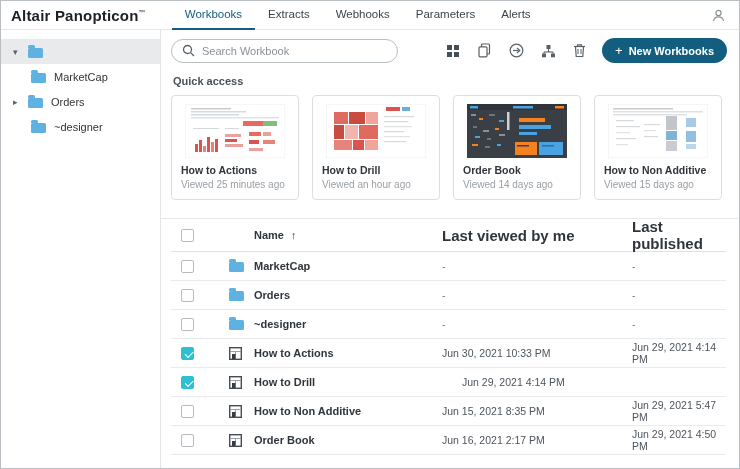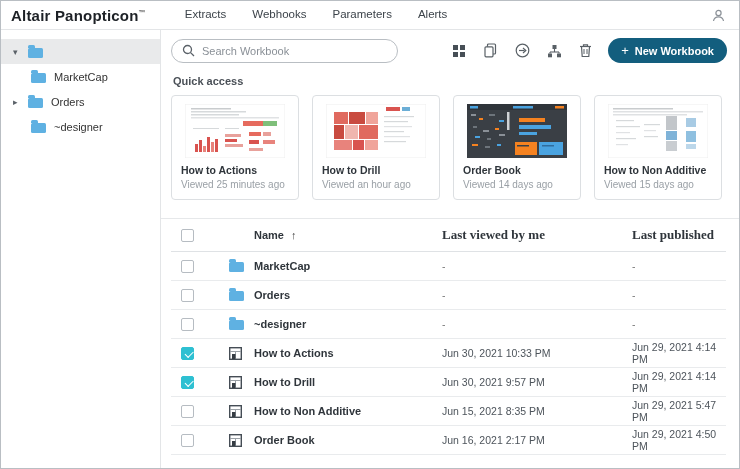--- a/index.html
+++ b/index.html
@@ -50,39 +50,40 @@
   .section-divider { border-top:1px solid #e6e8ea; margin-top:18px; }
   
   .table { margin:0 13px 0 10px; }
   .trow { display:flex; align-items:center; height:29px; border-bottom:1px solid #e9ebed; }
   .trow.head { height:33px; border-bottom:1px solid #dfe2e5; }
   .cell-cb { width:58px; padding-left:10px; flex:none; display:flex; align-items:center; }
   .cell-icon { width:25px; flex:none; display:flex; align-items:center; }
   .cell-name { width:188px; flex:none; font-size:11px; font-weight:bold; color:#2f353b; display:flex; align-items:center; gap:7px; }
   .cell-viewed { width:170px; flex:none; font-size:10.5px; color:#4d545b; }
   .cell-pub { flex:1; font-size:10.5px; color:#4d545b;padding-left:20px; }
-  .trow.head .cell-viewed, .trow.head .cell-pub { font-size:13px; font-weight:bold; color:#2f353b;font-family:Liberation Serif, serif; }
+  .trow.head .cell-viewed, .trow.head .cell-pub { font-size:15px; font-weight:bold; color:#2f353b; }
   .sort-arrow { font-weight:normal; font-size:11px; color:#444; }
   .cb { width:13px; height:13px; border:1px solid #b6bcc2; border-radius:2px; background:#fff; position:relative; cursor:pointer; flex:none; }
   .cb.checked { background:#2ec0d2; border-color:#2ec0d2; }
   .cb.checked::after { content:""; position:absolute; left:2.5px; top:3px; width:7px; height:3.5px;
     border-left:1.5px solid #fff; border-bottom:1.5px solid #fff; transform:rotate(-45deg); }
   .trow .wb-icon, .trow .folder { display:none; }
   .trow.folder-row .folder { display:block; }
   .trow.workbook-row .wb-icon { display:block; }
   .dash { color:#777; }
 </style>
 </head>
 <body>
 
 <div class="window">
 
   <div class="topbar">
     <div class="logo"><span>Altair Panopticon</span><sup>™</sup></div>
     <div class="tabs">
+      <div class="tab active">Workbooks</div>
       <div class="tab">Extracts</div>
       <div class="tab">Webhooks</div>
       <div class="tab">Parameters</div>
       <div class="tab">Alerts</div>
     </div>
     <div class="user-btn">
       <svg width="15" height="15" viewBox="0 0 15 15">
           <circle cx="7.5" cy="5" r="2.6" fill="none" stroke="#8a9097" stroke-width="1.2"></circle>
           <path d="M2.5 13 C3 9.8 5 8.8 7.5 8.8 C10 8.8 12 9.8 12.5 13" fill="none" stroke="#8a9097" stroke-width="1.2"></path>
         </svg>
@@ -159,21 +160,21 @@
                 <path d="M1 3.5 H12" stroke="#596066" stroke-width="1.2"></path>
                 <path d="M4.5 3.2 V1.8 H8.5 V3.2" fill="none" stroke="#596066" stroke-width="1.2"></path>
                 <path d="M2.5 3.5 L3.2 13.5 H9.8 L10.5 3.5" fill="none" stroke="#596066" stroke-width="1.2"></path>
                 <line x1="5" y1="6" x2="5" y2="11" stroke="#596066" stroke-width="1"></line>
                 <line x1="8" y1="6" x2="8" y2="11" stroke="#596066" stroke-width="1"></line>
               </svg>
           </span>
         </div>
         <button class="new-wb-btn">
           <span class="plus">+</span>
-          <span>New Workbook</span>
+          <span>New Workbooks</span>
         </button>
       </div>
 
       <div class="qa-title">Quick access</div>
       <div class="cards">
 
         <div class="card">
           <div class="thumb">
             <svg width="100" height="54" viewBox="0 0 100 54">
               <rect width="100" height="54" fill="#fff" stroke="#eee"></rect>
@@ -380,21 +381,20 @@
               <svg class="wb-icon" width="13" height="13" viewBox="0 0 13 13">
                 <rect x="0.7" y="0.7" width="11.6" height="11.6" fill="#fff" stroke="#454d55" stroke-width="1.4"></rect>
                 <line x1="1" y1="4.5" x2="12" y2="4.5" stroke="#9aa0a6" stroke-width="1"></line>
                 <line x1="6.5" y1="4.5" x2="6.5" y2="12" stroke="#9aa0a6" stroke-width="1"></line>
                 <rect x="3" y="7" width="3.5" height="5" fill="#353c43"></rect>
               </svg>
             </div>
           <div class="cell-name">
               <span>How to Drill</span>
             </div>
-          <div class="cell-viewed">Jun 30, 2021 9:57 PM</div>
           <div class="cell-pub">Jun 29, 2021 4:14 PM</div>
         </div>
 
         <div class="trow workbook-row">
           <div class="cell-cb">
               <span class="cb"></span>
             </div>
           <div class="cell-icon">
               <svg class="wb-icon" width="13" height="13" viewBox="0 0 13 13">
                 <rect x="0.7" y="0.7" width="11.6" height="11.6" fill="#fff" stroke="#454d55" stroke-width="1.4"></rect>

